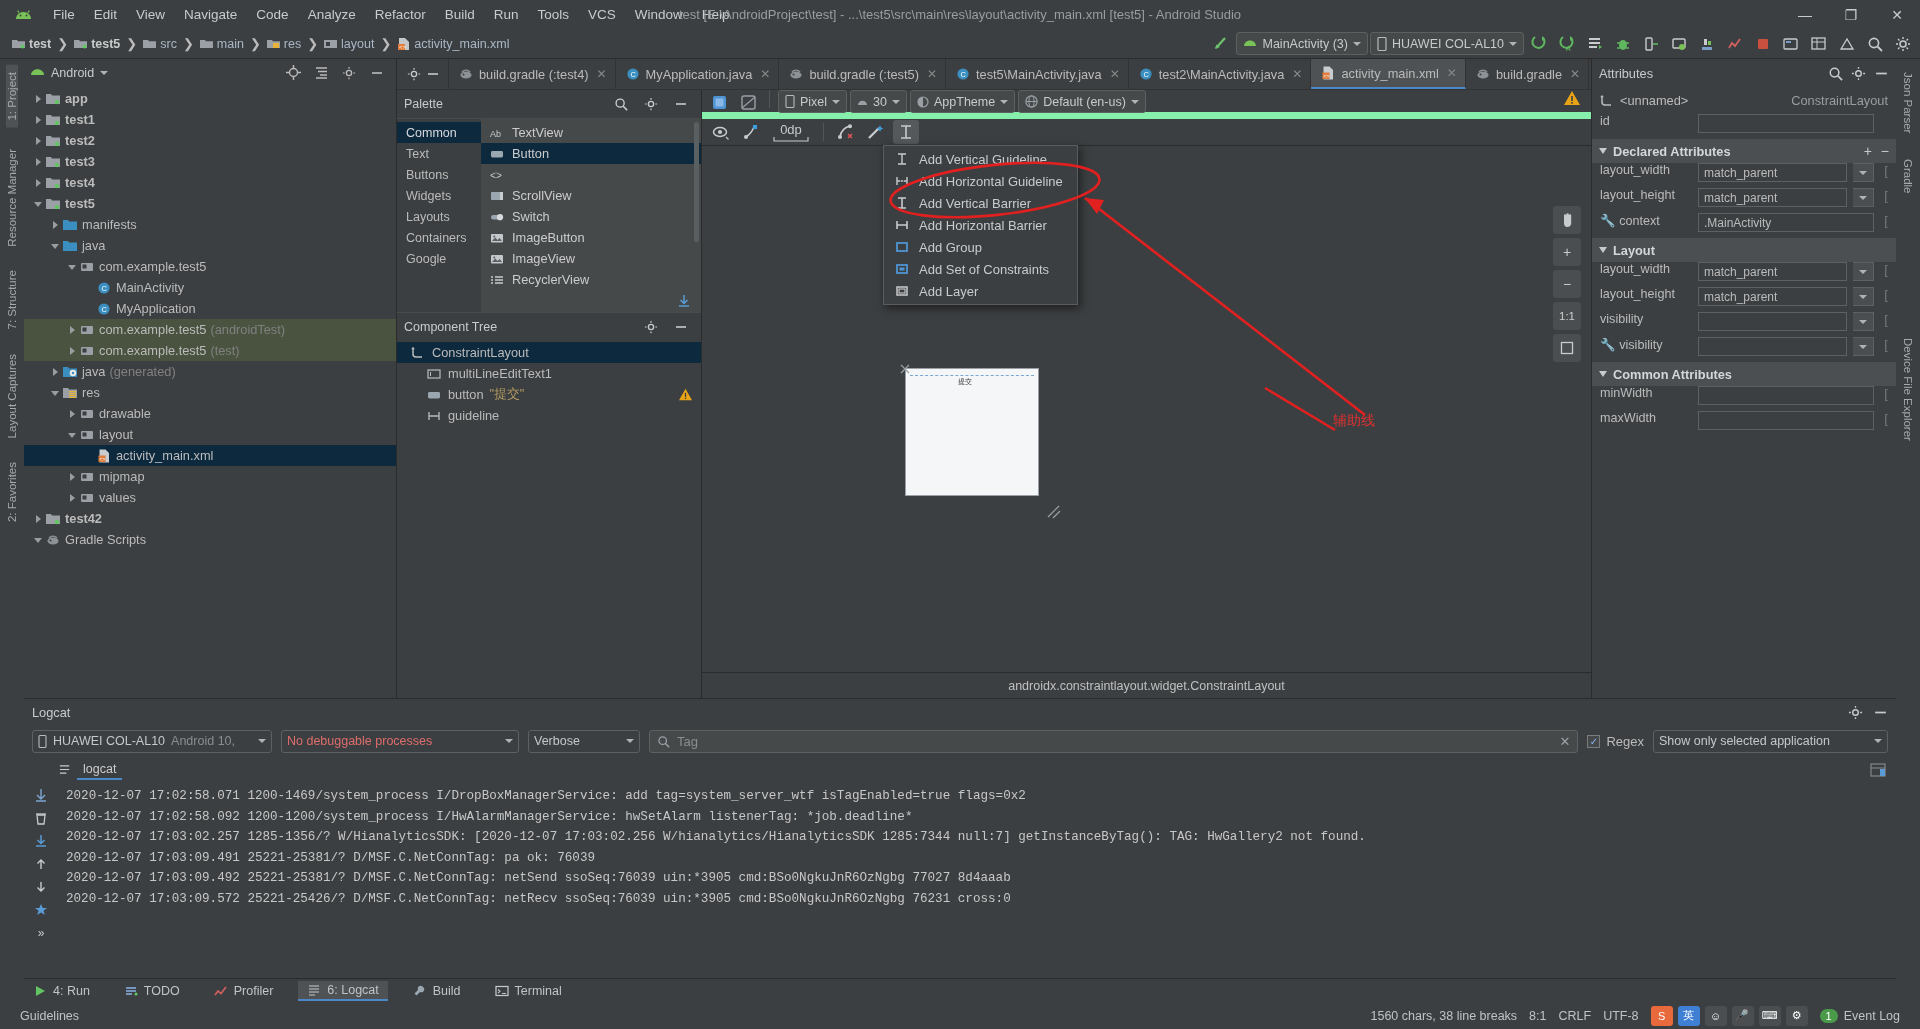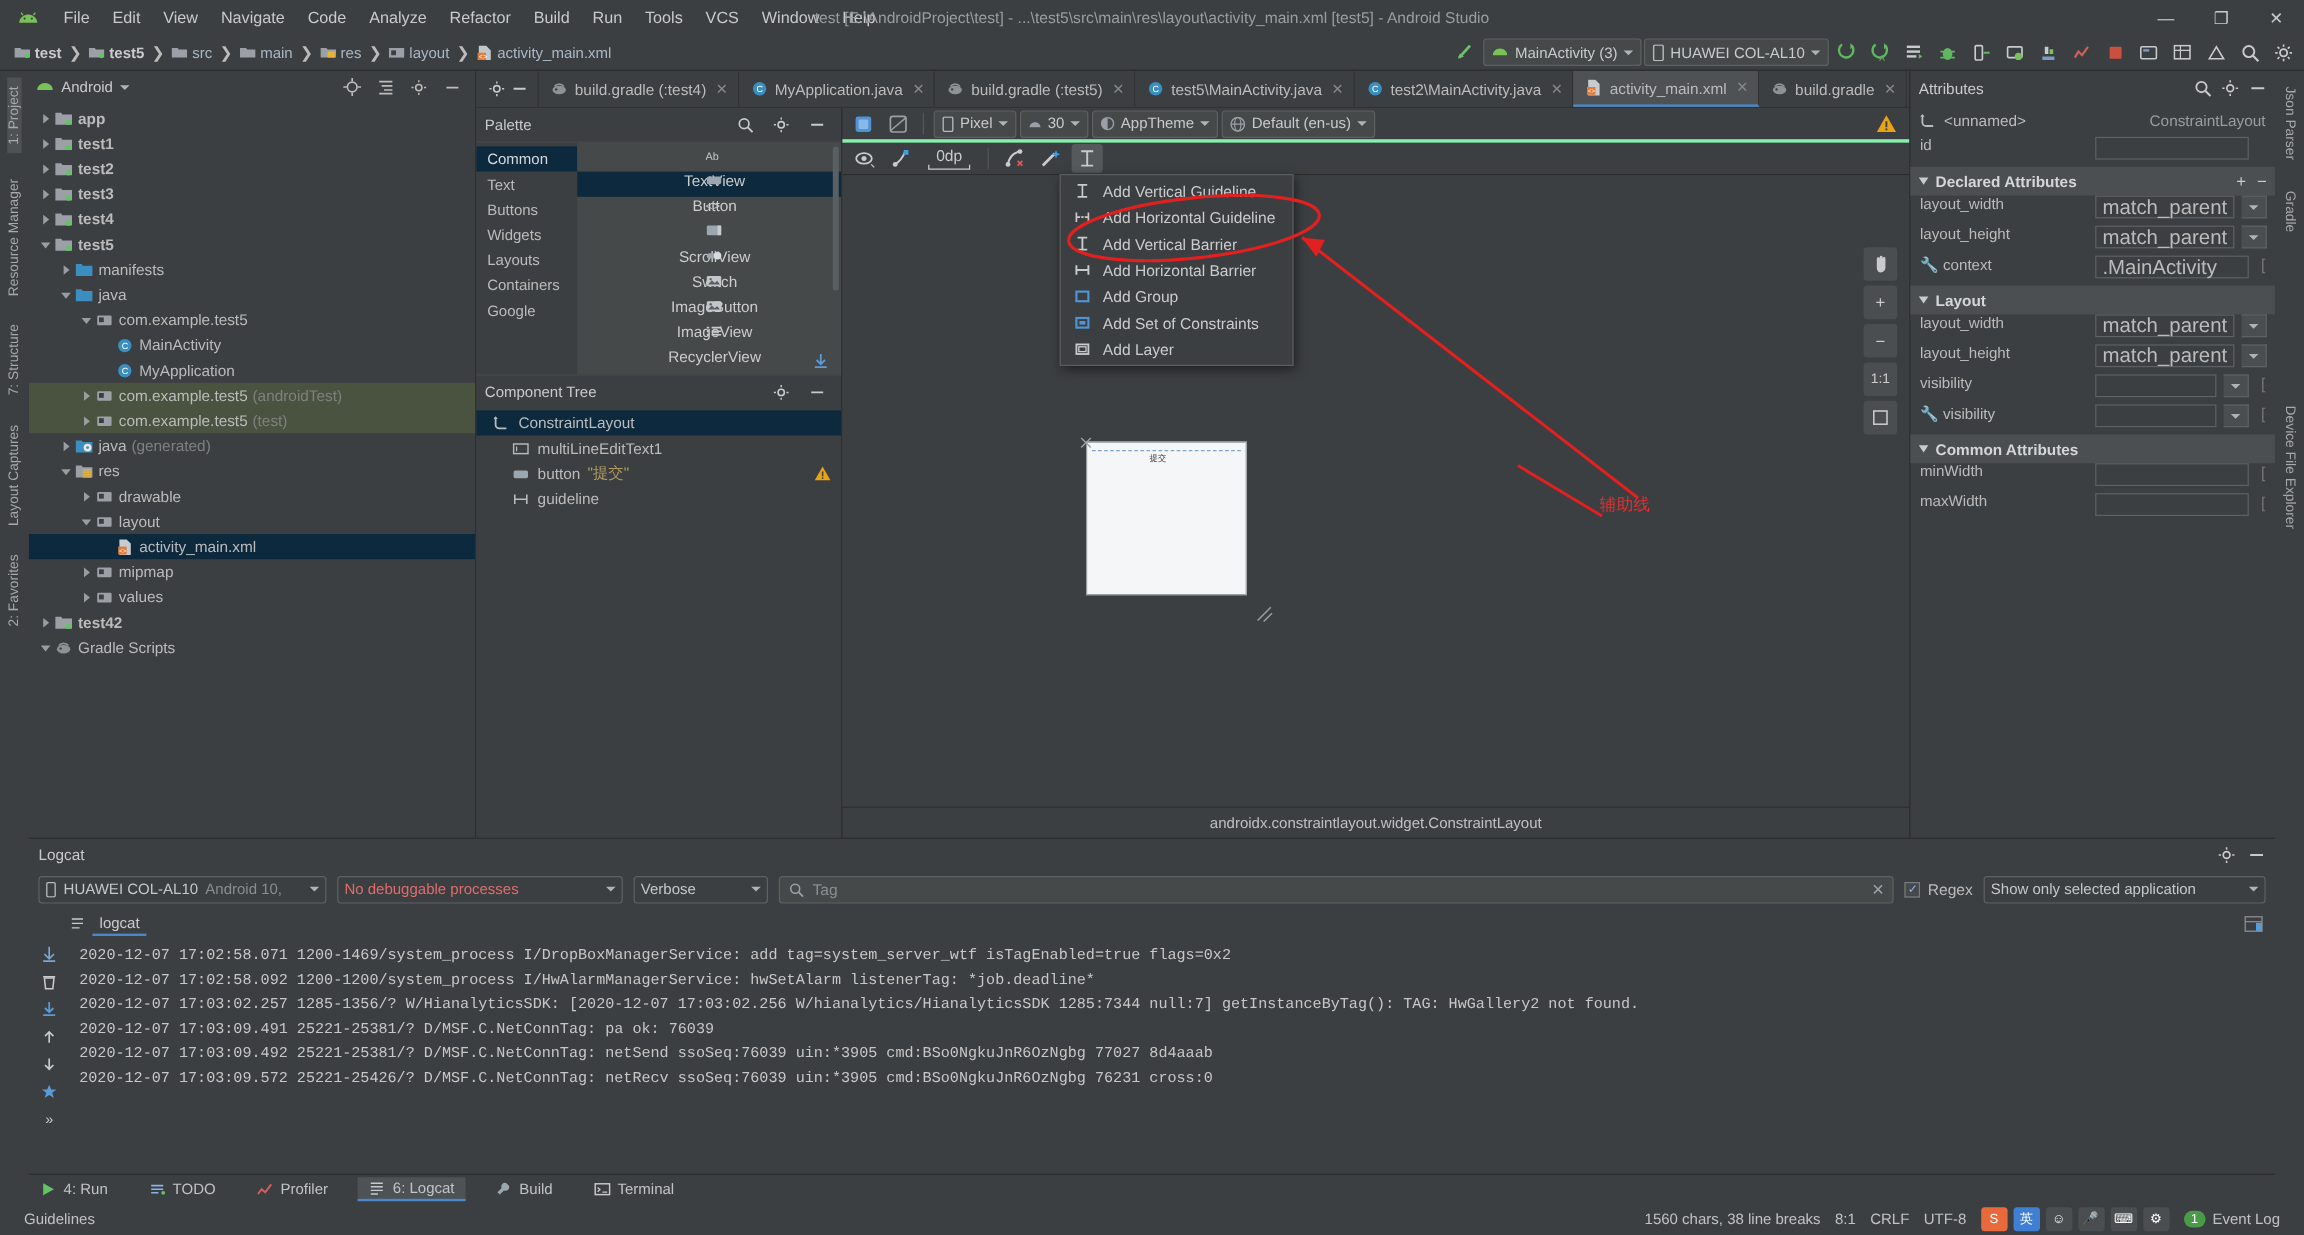--- a/index.html
+++ b/index.html
@@ -72,52 +72,52 @@
   .designarea { flex:1; display:flex; min-height:0; position:relative; }
 
   .palettecol { width:305px; flex:0 0 305px; display:flex; flex-direction:column; border-right:1px solid #2b2b2b;}
   .panelhdr { height:28px; display:flex; align-items:center; padding:0 7px; font-size:12.5px; color:#c8cacc; gap:6px;}
   .panelhdr .acts { margin-left:auto; display:flex; gap:4px; }
   .palette-body { height:194px; display:flex; border-top:1px solid #4a4a4a;}
   .pcats { width:84px; flex:0 0 84px; background:#3c3f41; padding-top:3px;}
   .pcat { height:21px; display:flex; align-items:center; padding-left:9px; font-size:12.5px; color:#bbb;}
   .pcat.sel { background:#0d293e; color:#d6d9dc;}
   .pitems { flex:1; background:#45494a; position:relative; padding-top:3px;}
-  .pitem { height:21px; display:flex; align-items:center; gap:7px; padding-left:9px; font-size:12.8px; color:#ccc;flex-direction:column;}
+  .pitem { height:21px; display:flex; align-items:center; gap:7px; padding-left:9px; font-size:12.8px; color:#ccc;}
   .pitem.sel { background:#0d293e; }
   .pscroll { position:absolute; right:2px; top:3px; width:5px; height:120px; background:#5a5f62; border-radius:3px;}
 
   .ctreehdr { border-top:1px solid #4a4a4a; }
   .ctree { flex:1; background:#3c3f41; padding-top:2px; }
   .crow { height:21px; display:flex; align-items:center; gap:6px; padding-left:8px; font-size:12.8px;}
   .crow.sel { background:#0d293e; }
   .crow .warn{ margin-left:auto; margin-right:8px; }
 
   .canvaswrap { flex:1; display:flex; flex-direction:column; min-width:0; position:relative;}
-  .dtoolbar { height:29px; display:flex; align-items:center; gap:3px; padding:0 4px; border-bottom:3px solid #86efac;}
+  .dtoolbar { height:29px; display:flex; gap:3px; padding:0 4px; border-bottom:7px solid #86efac;}
   .vline{ width:1px; height:18px; background:#555; margin:0 5px;}
   .dtoolbar2 { height:27px; display:flex; align-items:center; gap:4px; padding:0 6px; background:#3c3f41; border-bottom:1px solid #2b2b2b;}
   .canvas { flex:1; background:#3c3f41; position:relative; overflow:hidden; }
   .phone { position:absolute; background:#f5f6f8; border:1px solid #9aa0a6; }
   .phonetxt { position:absolute; font-size:7px; color:#333; }
 
   .zoomctl { position:absolute; right:10px; top:60px; width:28px; display:flex; flex-direction:column; gap:4px; align-items:center;}
   .zbtn { width:28px; height:28px; background:#4a4e50; border-radius:3px; display:flex; align-items:center; justify-content:center; color:#ccc; font-size:14px;}
 
   .statusline { height:26px; display:flex; align-items:center; justify-content:center; font-size:12.5px; color:#c0c0c0; border-top:1px solid #2b2b2b;}
 
   
   .attrs { width:305px; flex:0 0 305px; background:#3c3f41; border-left:1px solid #2b2b2b; display:flex; flex-direction:column; }
   .attr-title { height:28px; display:flex; align-items:center; padding:0 7px; font-size:12.8px; color:#c8cacc;}
   .attr-title .acts{ margin-left:auto; display:flex; gap:8px;}
   .attr-elt { height:27px; display:flex; align-items:center; gap:6px; padding:0 8px; font-size:12.8px;}
   .attr-elt .type{ margin-left:auto; color:#9a9d9f;}
   .attr-row { height:25px; display:flex; align-items:flex-start; padding:0 4px 0 8px; gap:6px; font-size:12.6px;}
   .attr-key { width:92px; flex:0 0 92px; color:#bbb; white-space:nowrap; overflow:hidden;}
-  .attr-val { flex:1; height:19px; border:1px solid #5e6163; background:#3c3f41; display:flex; align-items:center; padding:0 5px; color:#bbb; font-size:17px;margin-left:48px;}
+  .attr-val { flex:1; height:19px; border:1px solid #5e6163; background:#3c3f41; display:flex; align-items:center; padding:0 5px; color:#bbb; font-size:12px;}
   .attr-dd { width:21px; flex:0 0 21px; height:19px; border:1px solid #5e6163; border-left:none; background:#4a4e50; display:flex; align-items:center; justify-content:center;}
   .attr-tail { width:12px; flex:0 0 12px; color:#777; font-size:13px; text-align:center;}
   .section { height:24px; background:#4b4f51; display:flex; align-items:center; padding:0 7px; gap:6px; font-size:12.8px; font-weight:bold; color:#d4d6d8;}
   .section .acts{ margin-left:auto; display:flex; gap:9px; font-weight:normal; font-size:14px; color:#c8cacc;}
   .tri { width:0;height:0;border-left:4.5px solid transparent;border-right:4.5px solid transparent;border-top:6px solid #c8cacc;}
 
   
   .logcat { height:280px; flex:0 0 280px; background:#3c3f41; display:flex; flex-direction:column; border-top:1px solid #2b2b2b;}
   .lc-hdr { height:26px; display:flex; align-items:center; padding:0 8px; font-size:12.8px; color:#c8cacc;}
   .lc-hdr .acts { margin-left:auto; display:flex; gap:10px;}

